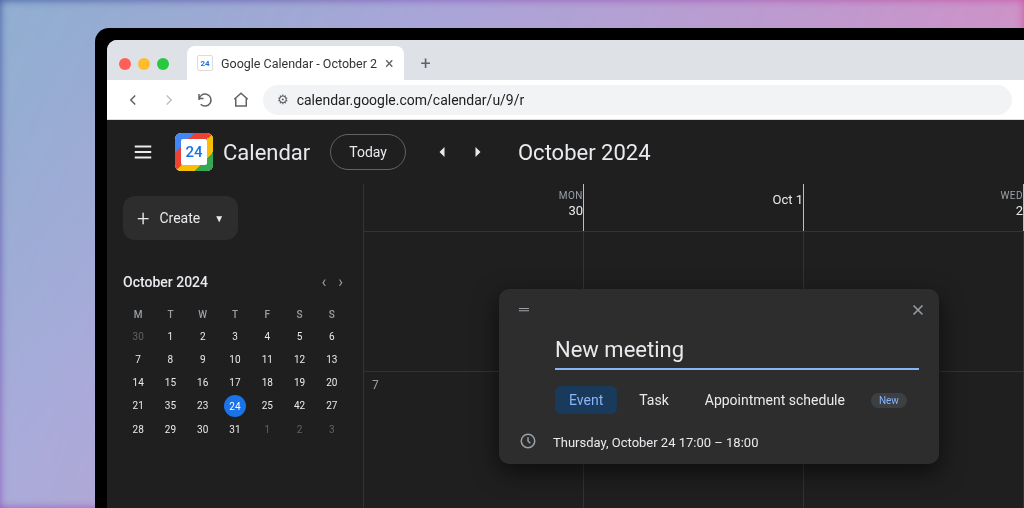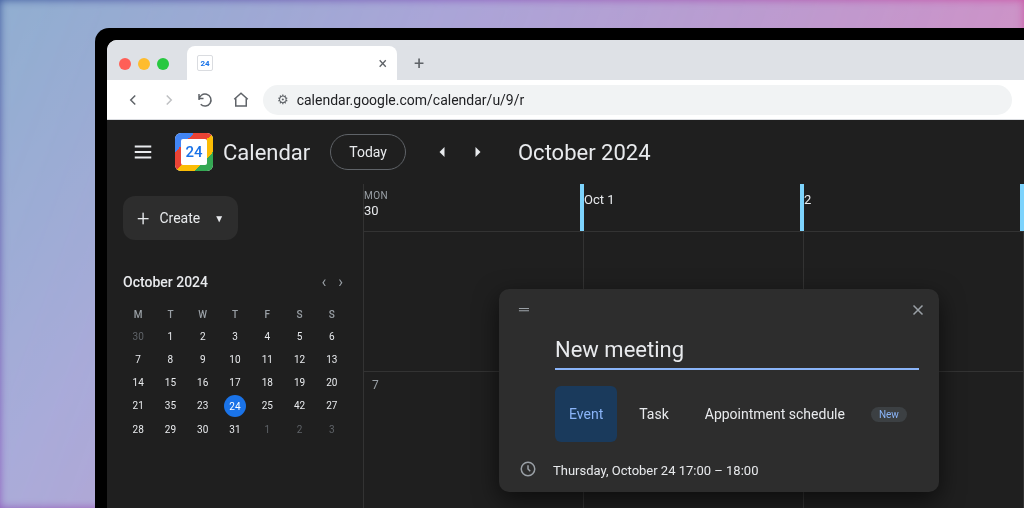--- a/index.html
+++ b/index.html
@@ -43,33 +43,33 @@
 .mini-title{font-size:14px;font-weight:500}
 .mini-nav{display:flex;gap:4px}
 .mini-nav span{cursor:pointer;color:#9aa0a6;padding:2px 4px}
 .mini-grid{display:grid;grid-template-columns:repeat(7,1fr);gap:2px;font-size:10px;text-align:center}
 .mini-dow{color:#9aa0a6;font-weight:500;padding:4px 0}
 .mini-day{padding:5px 0;color:#e8eaed;cursor:pointer;border-radius:50%}
 .mini-day.dim{color:#5f6368}
 .mini-day.today{background:#1a73e8;color:#fff;width:22px;height:22px;margin:0 auto;display:flex;align-items:center;justify-content:center}
 .main-cal{flex:1;position:relative;border-left:1px solid #333}
 .week-header{display:flex;height:48px;border-bottom:1px solid #333}
-.day-col{flex:1;text-align:left;padding-top:6px;border-right:4px solid #7dd3fc}
+.day-col{flex:1;text-align:right;padding-top:6px;border-right:1px solid #7dd3fc}
 .dow{font-size:10px;color:#9aa0a6;letter-spacing:.5px}
 .dnum{font-size:13px;color:#e8eaed;margin-top:2px}
 .week-row{display:flex;height:140px;border-bottom:1px solid #333}
 .cell{flex:1;border-right:1px solid #333;padding:6px 8px;font-size:12px;color:#9aa0a6}
 .event-popup{position:absolute;left:135px;top:105px;width:440px;background:#2d2d2d;border-radius:10px;box-shadow:0 8px 24px rgba(0,0,0,.6);padding:12px 0 12px 0}
 .popup-top{display:flex;justify-content:space-between;padding:0 12px 4px 20px;color:#9aa0a6}
 .drag-h{font-size:14px;letter-spacing:2px}
 .close-x{cursor:pointer}
 .close-x svg{width:18px;height:18px;stroke:#9aa0a6;stroke-width:2;fill:none}
 .title-input{margin:6px 20px 0 56px;padding:4px 0 6px 0;border:none;border-bottom:2px solid #8ab4f8;background:transparent;color:#e8eaed;font-size:22px;outline:none;width:calc(100% - 76px)}
 .type-row{display:flex;gap:8px;margin:16px 0 0 56px;align-items:center;font-size:14px}
-.type-tab{padding:20px 14px;border-radius:6px;cursor:pointer;color:#e8eaed}
+.type-tab{padding:6px 14px;border-radius:6px;cursor:pointer;color:#e8eaed}
 .type-tab.active{background:#1a3a5c;color:#8ab4f8}
 .new-badge{background:#3c4043;color:#8ab4f8;font-size:10px;padding:2px 8px;border-radius:10px;margin-left:4px}
 .time-row{display:flex;align-items:center;gap:14px;margin:18px 0 0 20px;color:#e8eaed;font-size:13px}
 .clock-ico{width:20px;height:20px;color:#9aa0a6}
 .clock-ico svg{width:18px;height:18px;stroke:currentColor;stroke-width:2;fill:none}
 .blur-bg{position:absolute;inset:0;background:linear-gradient(110deg,rgba(180,210,230,.7),rgba(210,200,230,.5));filter:blur(4px);z-index:-1}
 </style>
 </head>
 <body>
 
@@ -80,20 +80,21 @@
   <div class="tab-strip">
     <div class="traffic">
       <div class="dot dot-r"></div>
       <div class="dot dot-y"></div>
       <div class="dot dot-g"></div>
     </div>
     <div class="tab">
       <div class="favicon">
           <span>24</span>
         </div>
+      <span>Google Calendar - October 2</span>
       <span class="tab-close">×</span>
     </div>
     <div class="newtab">+</div>
   </div>
 
   <div class="addr-bar">
     <div class="nav-ico">
         <svg viewBox="0 0 24 24">
           <path d="M15 18l-6-6 6-6"></path>
         </svg>
@@ -213,20 +214,21 @@
       <div class="main-cal">
         <div class="week-header" id="week-header">
             <div class="day-col">
               <div class="dow">MON</div>
               <div class="dnum">30</div>
             </div>
             <div class="day-col">
               <div class="dnum">Oct 1</div>
             </div>
             <div class="day-col">
+              <div class="dow">WED</div>
               <div class="dnum">2</div>
             </div>
           </div>
         <div class="week-row">
             <div class="cell"></div>
             <div class="cell"></div>
             <div class="cell"></div>
           </div>
         <div class="week-row">
             <div class="cell">7</div>

